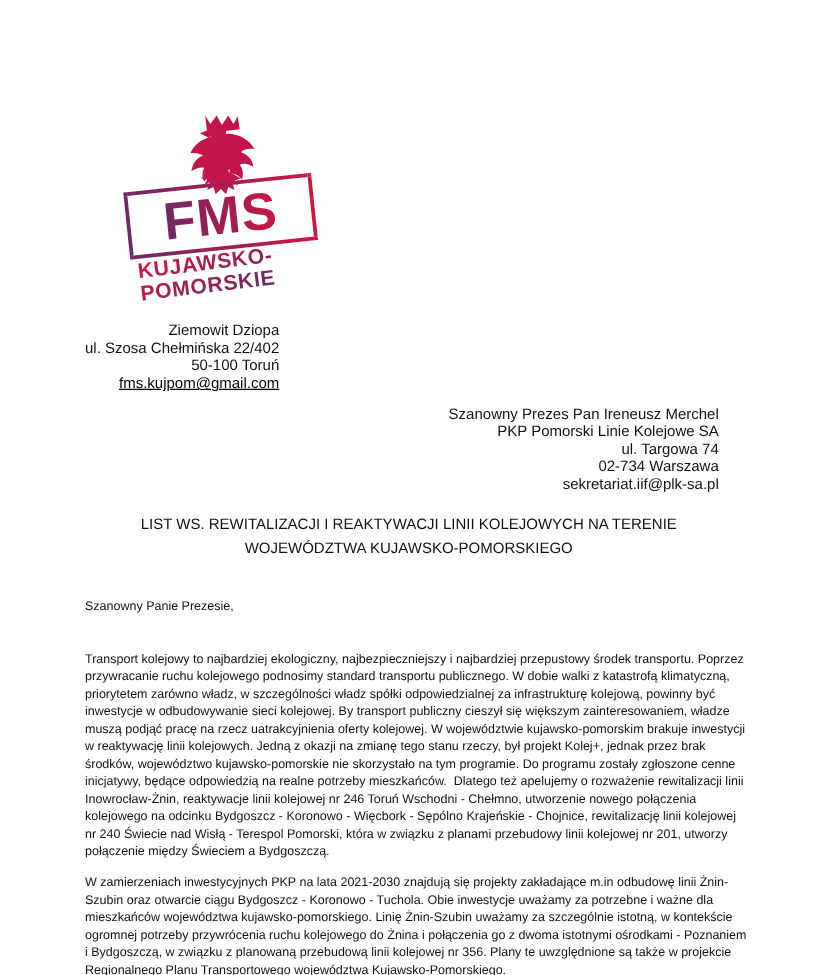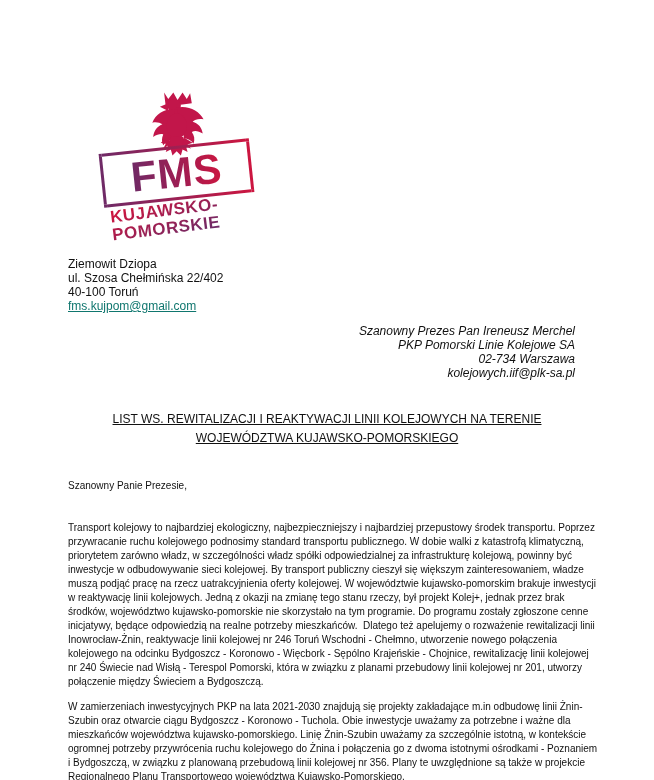--- a/index.html
+++ b/index.html
@@ -33,31 +33,31 @@
   .region {
     position: absolute; left: 16px; top: 122px;
     transform: rotate(-7deg);
     font-size: 17px; font-weight: bold; line-height: 18px; letter-spacing: 0.5px;
     background: linear-gradient(160deg, #cc1640 10%, #6f2a66 90%);
     -webkit-background-clip: text; background-clip: text;
     -webkit-text-fill-color: transparent; color: transparent;
   }
 
   
-  .sender { position: absolute; left: 68px; top: 257px; font-size: 12px; line-height: 14px; }
-  .sender a { color: #0f766e; text-decoration: underline; }
+  .sender { position: absolute; left: 68px; top: 257px; font-size: 12px; line-height: 14px; text-align: right; }
+  .sender a { color: #000000; text-decoration: underline; }
   .recipient {
     position: absolute; right: 79px; top: 324px;
-    font-size: 12px; line-height: 14px; text-align: right; font-style: italic;
+    font-size: 12px; line-height: 14px; text-align: right;
   }
 
   
   .subject {
     position: absolute; left: 0; right: 0; top: 410px;
-    text-align: center; font-size: 12px; line-height: 18.5px; text-decoration: underline;
+    text-align: center; font-size: 12px; line-height: 18.5px;
   }
   .subject-inner { max-width: 520px; margin: 0 auto; }
 
   
   .body-block {
     position: absolute; left: 68px; width: 530px;
     font-size: 10px; line-height: 14px;
     white-space: pre-wrap;
   }
   .body-1 { top: 451px; }
@@ -88,29 +88,30 @@
     </div>
     <div class="region">
       <div>KUJAWSKO-</div>
       <div>POMORSKIE</div>
     </div>
   </div>
 
   <div class="sender">
     <div>Ziemowit Dziopa</div>
     <div>ul. Szosa Chełmińska 22/402</div>
-    <div>40-100 Toruń</div>
+    <div>50-100 Toruń</div>
     <div><a href="#">fms.kujpom@gmail.com</a></div>
   </div>
 
   <div class="recipient">
     <div>Szanowny Prezes Pan Ireneusz Merchel</div>
     <div>PKP Pomorski Linie Kolejowe SA</div>
+    <div>ul. Targowa 74</div>
     <div>02-734 Warszawa</div>
-    <div>kolejowych.iif@plk-sa.pl</div>
+    <div>sekretariat.iif@plk-sa.pl</div>
   </div>
 
   <div class="subject">
     <div class="subject-inner">LIST WS. REWITALIZACJI I REAKTYWACJI LINII KOLEJOWYCH NA TERENIE WOJEWÓDZTWA KUJAWSKO-POMORSKIEGO</div>
   </div>
 
   <div class="body-block body-1">
     <div>Szanowny Panie Prezesie,</div>
     <div>Transport kolejowy to najbardziej ekologiczny, najbezpieczniejszy i najbardziej przepustowy środek transportu. Poprzez przywracanie ruchu kolejowego podnosimy standard transportu publicznego. W dobie walki z katastrofą klimatyczną, priorytetem zarówno władz, w szczególności władz spółki odpowiedzialnej za infrastrukturę kolejową, powinny być inwestycje w odbudowywanie sieci kolejowej. By transport publiczny cieszył się większym zainteresowaniem, władze muszą podjąć pracę na rzecz uatrakcyjnienia oferty kolejowej. W województwie kujawsko-pomorskim brakuje inwestycji w reaktywację linii kolejowych. Jedną z okazji na zmianę tego stanu rzeczy, był projekt Kolej+, jednak przez brak środków, województwo kujawsko-pomorskie nie skorzystało na tym programie. Do programu zostały zgłoszone cenne inicjatywy, będące odpowiedzią na realne potrzeby mieszkańców.  Dlatego też apelujemy o rozważenie rewitalizacji linii Inowrocław-Żnin, reaktywacje linii kolejowej nr 246 Toruń Wschodni - Chełmno, utworzenie nowego połączenia kolejowego na odcinku Bydgoszcz - Koronowo - Więcbork - Sępólno Krajeńskie - Chojnice, rewitalizację linii kolejowej nr 240 Świecie nad Wisłą - Terespol Pomorski, która w związku z planami przebudowy linii kolejowej nr 201, utworzy połączenie między Świeciem a Bydgoszczą.</div>
   </div>

